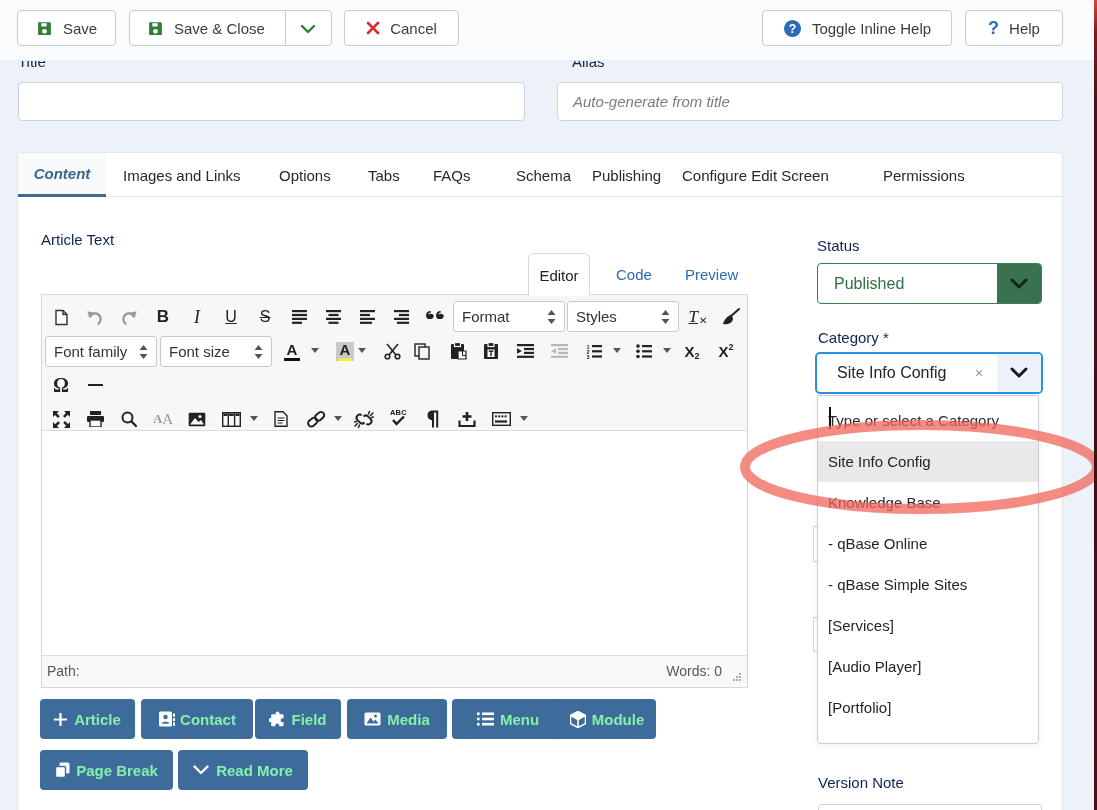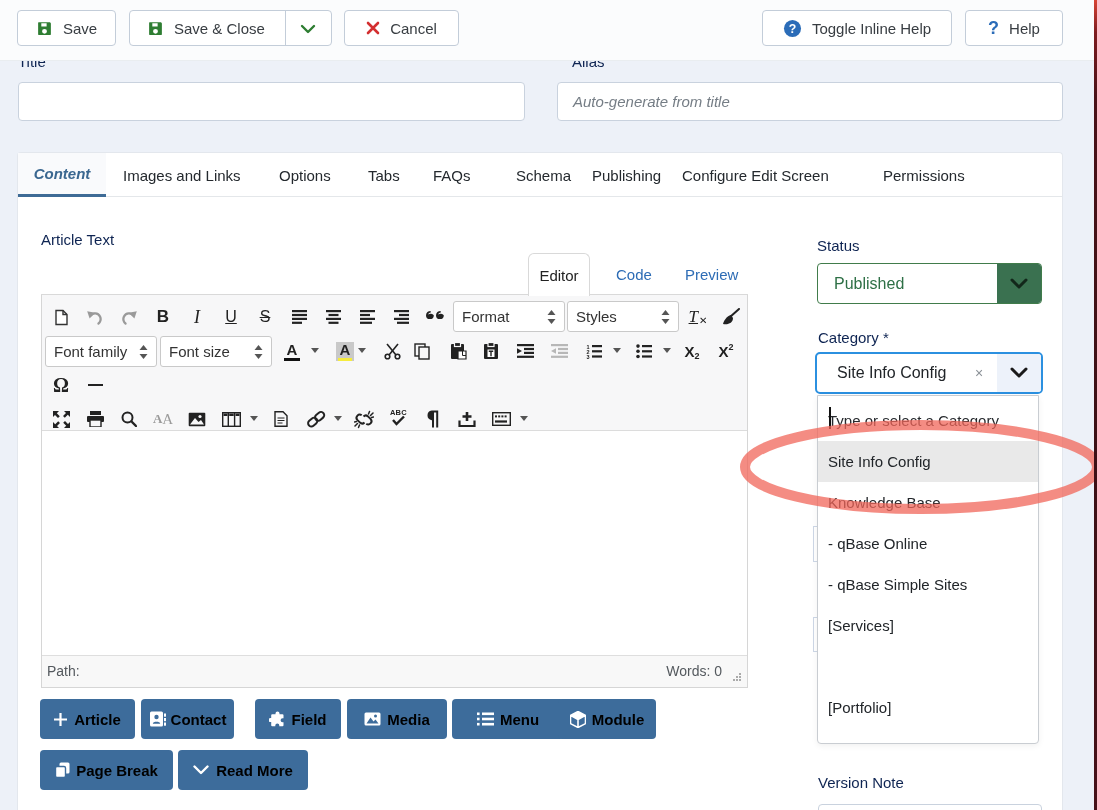--- a/index.html
+++ b/index.html
@@ -30,21 +30,21 @@
 
   
   #mce { position:absolute; left:23px; top:142px; width:707px; height:393px; border:1px solid #d6d6d6; border-top:none; background:#fff; }
   #mcetoolbar { position:absolute; left:0; top:0; width:705px; height:136px; background:#f7f7f8; border-bottom:1px solid #dcdcdc; }
   #mcestatus { position:absolute; left:0; bottom:0; width:705px; height:32px; background:#f8f8f8; border-top:1px solid #dedede; font-size:14px; color:#54595e; }
   .ic { position:absolute; width:24px; height:24px; display:flex; align-items:center; justify-content:center; color:#222; }
   .mcesel { position:absolute; height:31px; background:#fff; border:1px solid #c9c9c9; border-radius:3px; font-size:15px; color:#333; display:flex; align-items:center; padding:0 8px; justify-content:space-between; }
   .caret { position:absolute; width:0; height:0; border-left:4px solid transparent; border-right:4px solid transparent; border-top:5px solid #555; }
 
   
-  .xtd { position:absolute; height:40px; background:#3d6c9b; border-radius:4px; color:#000000; font-size:15px; font-weight:700; display:flex; align-items:center; justify-content:center; gap:7px; }
+  .xtd { position:absolute; height:40px; background:#3d6c9b; border-radius:4px; color:#86efac; font-size:15px; font-weight:700; display:flex; align-items:center; justify-content:center; gap:7px; }
 
   
   .sblabel { position:absolute; font-size:15px; color:#0e2452; }
 
   #statussel { position:absolute; left:799px; top:110px; width:225px; height:41px; border:1px solid #417c4b; border-radius:4px; background:#fff; }
   #statussel .val { position:absolute; left:16px; top:0; height:39px; display:flex; align-items:center; color:#2e7046; font-size:16px; }
   #statussel .dd { position:absolute; right:0; top:0; width:44px; height:39px; background:#3a7150; border-radius:0 3px 3px 0; display:flex; align-items:center; justify-content:center; }
 
   #catsel { position:absolute; left:797px; top:199px; width:228px; height:42px; border:2px solid #2b90e0; border-radius:5px; background:#fff; }
   #catsel .val { position:absolute; left:20px; top:0; height:38px; display:flex; align-items:center; color:#212529; font-size:16px; }
@@ -452,21 +452,21 @@
             <rect x="4" y="7" width="2" height="2"></rect>
             <rect x="7" y="7" width="2" height="2"></rect>
           </g>
         </svg>
       </div>
     </div>
 
     <div class="xtd" style="left:22px; top:546px; width:95px;"><svg width="13" height="13" viewBox="0 0 13 13">
         <path d="M6.5 0 v13 M0 6.5 h13" stroke="#fff" stroke-width="2.2"></path>
       </svg>Article</div>
-    <div class="xtd" style="left:123px; top:546px; width:93px; gap:5px;"><svg width="17" height="16" viewBox="0 0 17 16">
+    <div class="xtd" style="left:123px; top:546px; width:112px; gap:5px;"><svg width="17" height="16" viewBox="0 0 17 16">
         <rect x="1" y="0.5" width="13" height="15" rx="1.5" fill="#fff"></rect>
         <circle cx="7.5" cy="6" r="2.2" fill="#3d6c9b"></circle>
         <path d="M3.8 12.8 c0-2.6 7.4-2.6 7.4 0 z" fill="#3d6c9b"></path>
         <rect x="15" y="2.5" width="2" height="3.2" fill="#fff"></rect>
         <rect x="15" y="7" width="2" height="3.2" fill="#fff"></rect>
         <rect x="15" y="11.5" width="2" height="3.2" fill="#fff"></rect>
       </svg>Contact</div>
     <div class="xtd" style="left:237px; top:546px; width:86px; gap:5px;"><svg width="17" height="16" viewBox="0 0 17 16">
         <path d="M6.5 2.5 a2 2 0 0 1 4 0 v0.8 h3 a1 1 0 0 1 1 1 v3 h-0.9 a2 2 0 0 0 0 4 h0.9 v3 a1 1 0 0 1 -1 1 h-3.2 v-0.8 a2 2 0 0 0 -4 0 v0.8 H3.2 a1 1 0 0 1 -1 -1 v-3.2 h-0.7 a2 2 0 0 1 0 -4 h0.7 V4.3 a1 1 0 0 1 1 -1 h3.3 z" fill="#fff"></path>
       </svg>Field</div>
@@ -525,20 +525,21 @@
   <div class="abs" style="left:813px; top:617px; width:4px; height:35px; border:1px solid #cdd7e6; border-right:none; z-index:15;"></div>
 
   <div class="abs" id="menu">
     <div class="item search" style="top:4px;">Type or select a Category</div>
     <div class="abs" style="left:11px; top:11px; width:1.5px; height:22px; background:#111;"></div>
     <div class="item hi" style="top:45px;">Site Info Config</div>
     <div class="item" style="top:86px;">Knowledge Base</div>
     <div class="item" style="top:127px;">- qBase Online</div>
     <div class="item" style="top:168px;">- qBase Simple Sites</div>
     <div class="item" style="top:209px;">[Services]</div>
+    <div class="item" style="top:250px;">[Audio Player]</div>
     <div class="item" style="top:291px;">[Portfolio]</div>
   </div>
 
   <svg class="abs" id="ellipse" viewBox="0 0 1097 810">
     <ellipse cx="921" cy="467" rx="176" ry="42" fill="none" stroke="#f0655a" stroke-width="10" stroke-opacity="0.75"></ellipse>
   </svg>
 
   <div class="abs" id="redline"></div>
 
 </body></html>

